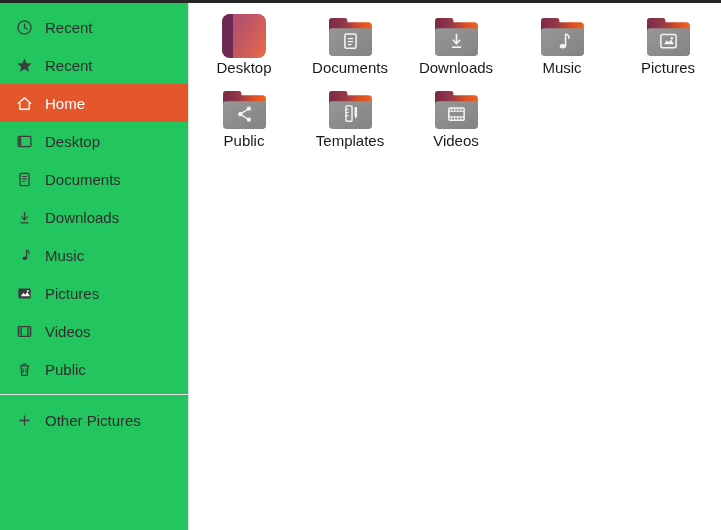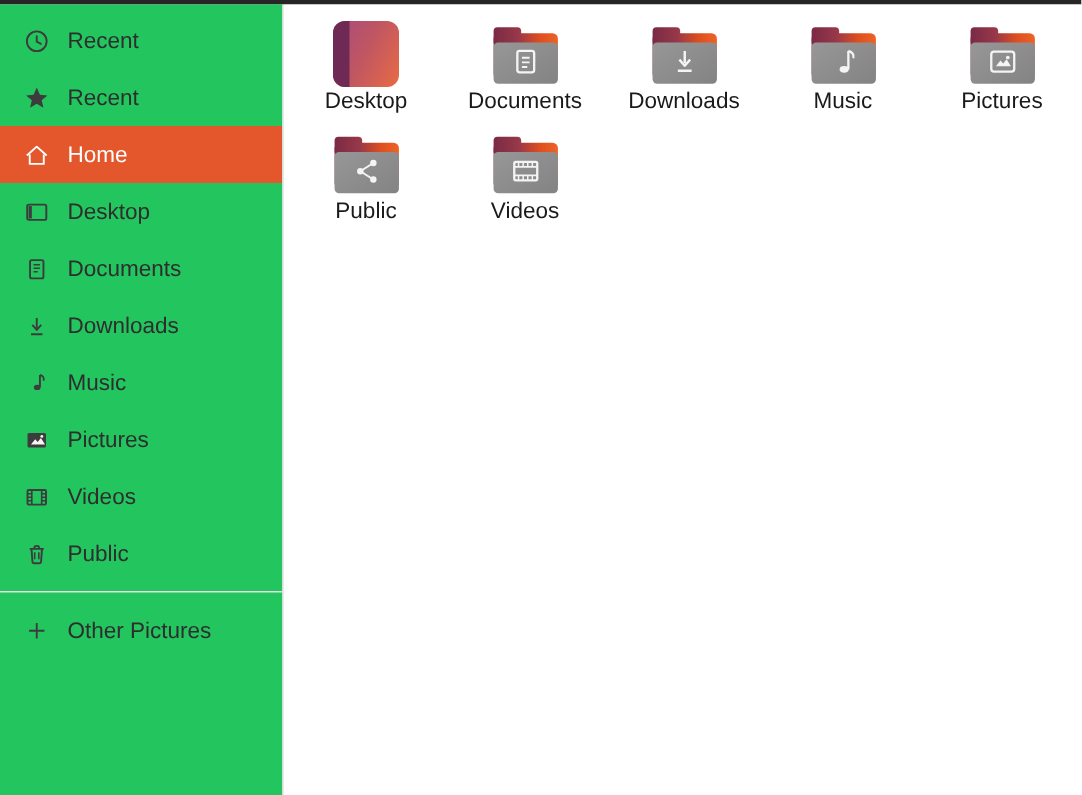--- a/index.html
+++ b/index.html
@@ -258,20 +258,33 @@
           <rect x="3" y="11" width="42" height="27" rx="3" fill="url(#ggrad)"></rect>
           <path d="M19.8 23.6l8.5-5.4M19.8 23.6l8.5 5.4" stroke="#f4f4f4" stroke-width="1.3" fill="none"></path>
           <circle cx="28.3" cy="18.2" r="2.1" fill="#f4f4f4"></circle>
           <circle cx="28.3" cy="29" r="2.1" fill="#f4f4f4"></circle>
           <circle cx="19.8" cy="23.6" r="2.1" fill="#f4f4f4"></circle>
         </svg>
       </div>
       <div class="flabel">Public</div>
     </div>
 
+    <div class="file">
+      <div class="ficon">
+        <svg class="foldersvg" viewBox="0 0 48 40">
+          <rect x="3" y="1" width="18" height="12" rx="2.5" fill="url(#fgrad)"></rect>
+          <rect x="3" y="5" width="42" height="30" rx="3.5" fill="url(#fgrad)"></rect>
+          <rect x="3" y="11" width="42" height="27" rx="3" fill="url(#ggrad)"></rect>
+          <rect x="19.5" y="15.5" width="6" height="15" rx="1" fill="none" stroke="#f4f4f4" stroke-width="1.4"></rect>
+          <path d="M19.5 19h2.5M19.5 22h2.5M19.5 25h2.5" stroke="#f4f4f4" stroke-width="1.1" fill="none"></path>
+          <path d="M28 16.5v9l1.2 3 1.2-3v-9z" fill="#f4f4f4"></path>
+        </svg>
+      </div>
+      <div class="flabel">Templates</div>
+    </div>
 
     <div class="file">
       <div class="ficon">
         <svg class="foldersvg" viewBox="0 0 48 40">
           <rect x="3" y="1" width="18" height="12" rx="2.5" fill="url(#fgrad)"></rect>
           <rect x="3" y="5" width="42" height="30" rx="3.5" fill="url(#fgrad)"></rect>
           <rect x="3" y="11" width="42" height="27" rx="3" fill="url(#ggrad)"></rect>
           <rect x="16.5" y="17.5" width="15" height="12" rx="1" fill="none" stroke="#f4f4f4" stroke-width="1.5"></rect>
           <path d="M16.5 20.7h15M16.5 26.3h15" stroke="#f4f4f4" stroke-width="1.1" fill="none"></path>
           <path d="M19.3 17.5v3.2M22.3 17.5v3.2M25.3 17.5v3.2M28.3 17.5v3.2M19.3 26.3v3.2M22.3 26.3v3.2M25.3 26.3v3.2M28.3 26.3v3.2" stroke="#f4f4f4" stroke-width="1" fill="none"></path>

